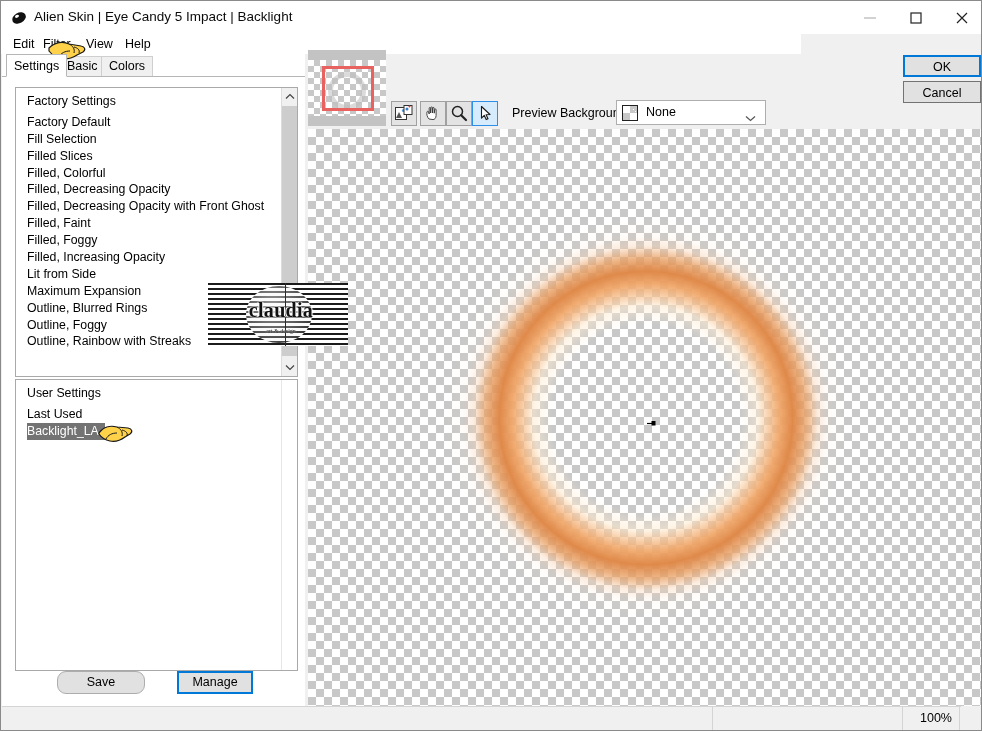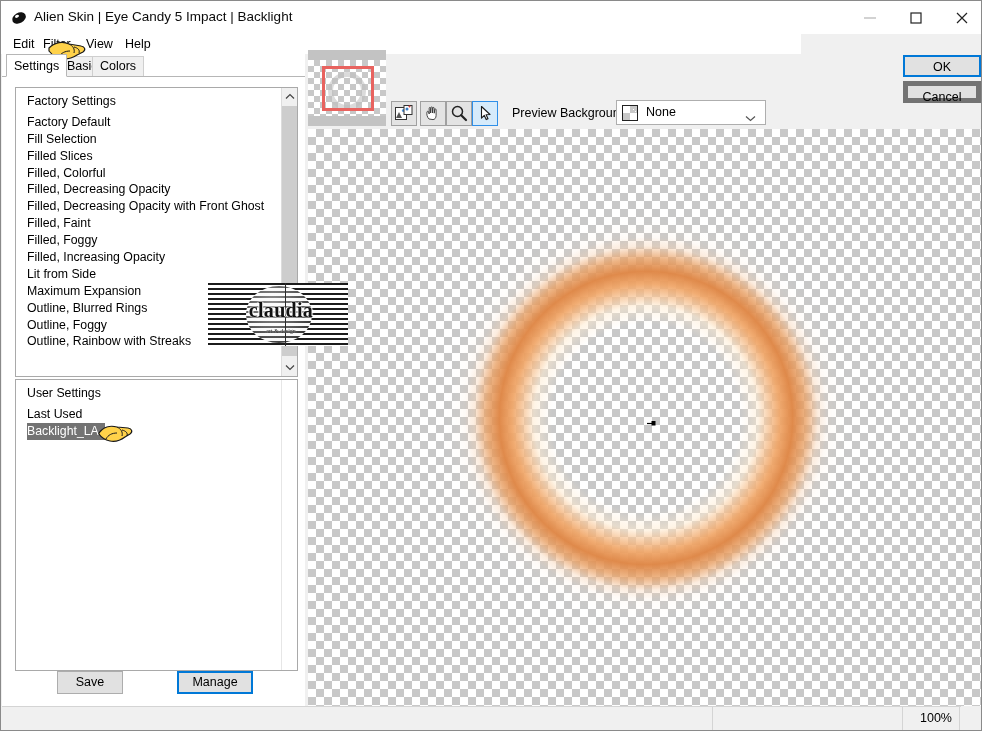--- a/index.html
+++ b/index.html
@@ -111,21 +111,21 @@
     line-height: 22px;
     z-index: 3;
   }
   .tab.inactive {
     background: #f0f0f0;
     border: 1px solid #cfcfcf;
     border-bottom: none;
   }
   .t-settings { left: 4px; }
   .t-basic { left: 57px; }
-  .t-colors { left: 90px; }
+  .t-colors { left: 99px; }
   .tab-underline {
     position: absolute;
     left: 0; top: 22px;
     width: 303px; height: 1px;
     background: #b6b6b6;
   }
 
   
   .listbox {
     position: absolute;
@@ -197,21 +197,21 @@
     border: 1px solid #adadad;
     font-size: 12.5px;
     color: #000;
     text-align: center;
     box-sizing: border-box;
     cursor: default;
     font-family: "Liberation Sans", sans-serif;
     padding: 0;
   }
   .btn.focus { border: 2px solid #0078d7; }
-  .btn-save { left: 55px; top: 617px; width: 66px; height: 23px; line-height: 21px; }
+  .btn-save { left: 55px; top: 617px; width: 88px; height: 23px; line-height: 21px; border-radius: 9px; }
   .btn-manage { left: 175px; top: 617px; width: 76px; height: 23px; line-height: 19px; }
 
   
   .nav-thumb {
     position: absolute;
     left: 307px; top: 49px;
     width: 78px; height: 76px;
     background: #c3c3c3;
     overflow: hidden;
   }
@@ -309,21 +309,21 @@
     font-size: 12.5px;
     line-height: 18px;
     text-align: center;
     cursor: default;
   }
   .cancel-btn {
     position: absolute;
     left: 902px; top: 80px;
     width: 78px; height: 22px;
     background: #e1e1e1;
-    border: 5px solid #737373;
+    border: 1px solid #737373;
     box-sizing: border-box;
     font-size: 12.5px;
     line-height: 20px;
     text-align: center;
     cursor: default;
   }
 
   
   .preview {
     position: absolute;

